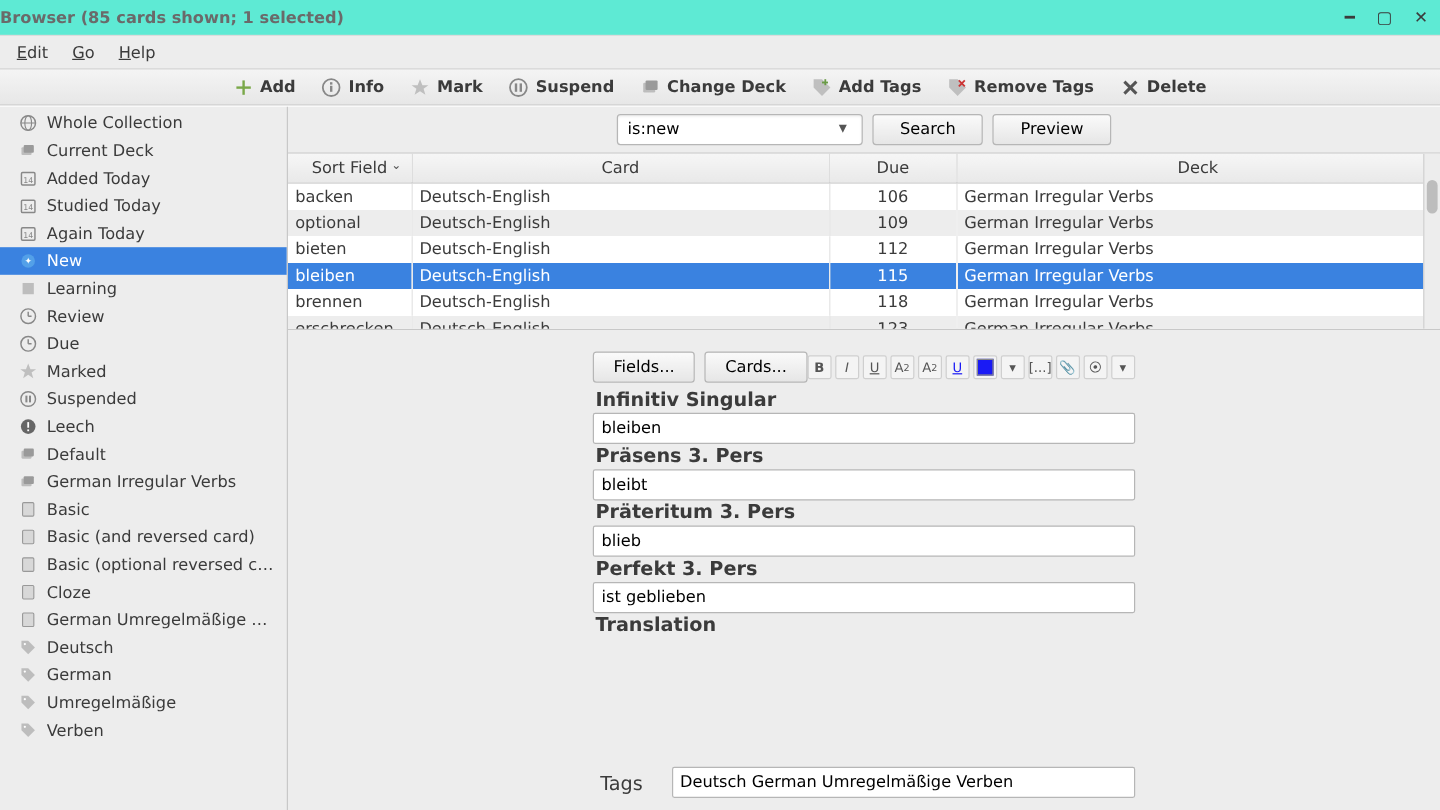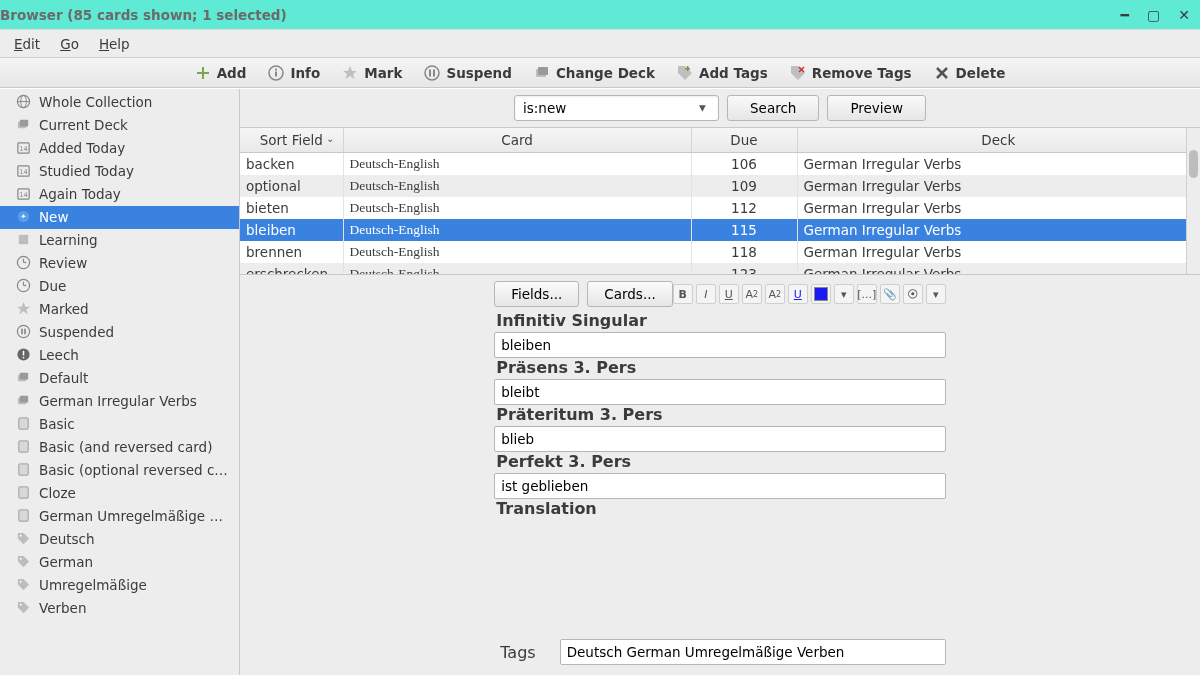--- a/index.html
+++ b/index.html
@@ -15,50 +15,50 @@
   .menubar .menuitem { cursor: pointer; }
   .menubar .menuitem u { text-decoration: underline; }
   
   .toolbar-wrap { display: flex; justify-content: center; background: linear-gradient(#f4f4f4,#e7e7e7); border-bottom: 1px solid #c8c8c8; height: 30px; align-items: center; }
   .toolbar { display: flex; gap: 22px; }
   .tbtn { display: inline-flex; align-items: center; gap: 6px; cursor: pointer; font-weight: 700; color: #3b3b3b; }
   .tbtn svg { width: 16px; height: 16px; }
   
   .body { flex: 1; display: flex; min-height: 0; border-top: 1px solid #fff; }
   .sidebar { width: 240px; background: #ededed; border-right: 1px solid #c8c8c8; overflow-y: auto; padding-top: 2px; }
-  .sideitem { display: flex; align-items: flex-start; gap: 8px; padding: 3px 8px 3px 16px; cursor: pointer; height: 23px; }
+  .sideitem { display: flex; align-items: center; gap: 8px; padding: 3px 8px 3px 16px; cursor: pointer; height: 23px; }
   .sideitem.selected { background: #3a82e0; color: #fff; }
   .sideitem svg, .sideitem .ico { width: 15px; height: 15px; flex-shrink: 0; }
   .sideitem .label { white-space: nowrap; overflow: hidden; text-overflow: ellipsis; }
   
   .right { flex: 1; display: flex; flex-direction: column; min-width: 0; background: #ededed; align-items: center; }
   .searchrow { display: flex; gap: 8px; padding: 6px 8px; align-items: center; }
   .searchbox { flex: 1; position: relative; }
   .searchbox input { width: 100%; height: 26px; padding: 2px 24px 2px 8px; border: 1px solid #b6b6b6; border-radius: 3px; background: #fff; font: inherit; box-shadow: inset 0 1px 2px rgba(0,0,0,.08);}
   .searchbox .dd { position: absolute; right: 4px; top: 4px; width: 16px; height: 16px; cursor: pointer; color:#555; }
   .btn { height: 26px; padding: 0 22px; border: 1px solid #b6b6b6; border-radius: 3px; background: linear-gradient(#fafafa,#e6e6e6); cursor: pointer; font: inherit; }
   
   .tablewrap { height: 148px; overflow: hidden; border-top: 1px solid #c8c8c8; border-bottom: 1px solid #c8c8c8; position: relative; background:#fff;}
   table { width: 100%; border-collapse: collapse; table-layout: fixed; }
   thead th { background: linear-gradient(#f6f6f6,#e9e9e9); border-right: 1px solid #d5d5d5; border-bottom: 1px solid #c8c8c8; font-weight: 400; padding: 4px 6px; text-align: center; font-size: 13.5px; position: relative;}
   thead th .sort-ind { position:absolute; right:8px; top:5px; font-size:10px; color:#555;}
   tbody td { border-right: 1px solid #e4e4e4; padding: 2px 6px; height: 22px; white-space: nowrap; overflow: hidden; text-overflow: ellipsis; }
   tbody tr:nth-child(even) td { background: #ededed; }
   tbody tr.selected td { background: #3a82e0 !important; color: #fff; }
   .col-sort { width: 103px; text-align: left;}
-  .col-card { width: 348px; text-align: left; font-family: Liberation Serif, serif;}
+  .col-card { width: 348px; text-align: left;}
   .col-due  { width: 106px; text-align: center;}
   .col-deck { text-align: left;}
   td.col-due { text-align: center;}
   td.col-sort, td.col-card, td.col-deck { text-align: left; }
   .tablewrap .vscroll { position:absolute; right:0; top:0; bottom:0; width:14px; background:#ededed; border-left:1px solid #d0d0d0;}
   .tablewrap .vscroll .thumb { position:absolute; left:2px; right:2px; top:22px; height:28px; background:#bdbdbd; border-radius:5px;}
   
   .editor { flex: 1; display: flex; flex-direction: column; padding: 6px 8px 0 8px; gap: 4px; overflow-y: hidden; background:#ededed;}
-  .editor-top { display: flex; justify-content: space-between; align-items: center; }
+  .editor-top { display: flex; justify-content: space-between; align-items: center; margin-top: 12px; }
   .editor-top .left { display: flex; gap: 8px; }
   .editor-top .fmt { display: flex; gap: 3px; align-items: center; }
   .fmt .fmtbtn { width: 20px; height: 20px; border: 1px solid #cfcfcf; border-radius: 2px; background: #f4f4f4; display: inline-flex; align-items: center; justify-content: center; font-size: 11px; cursor: pointer; color:#555;}
   .fmt .swatch { width: 14px; height: 14px; background: #1a1af5; border:1px solid #888;}
   .fieldblock { display: flex; flex-direction: column; gap: 2px; }
   .fieldlabel { font-weight: 700; color: #3b3b3b; font-size: 16px; padding-left: 2px; }
   .fieldinput { width: 100%; border: 1px solid #b6b6b6; border-radius: 2px; padding: 3px 6px; font: inherit; background: #fff; height: 26px; }
   .tagsrow { display: flex; align-items: center; gap: 24px; padding: 10px 0 10px 4px; margin-top: auto; }
   .tagsrow .tagsinput { flex:1; }
 </style>

